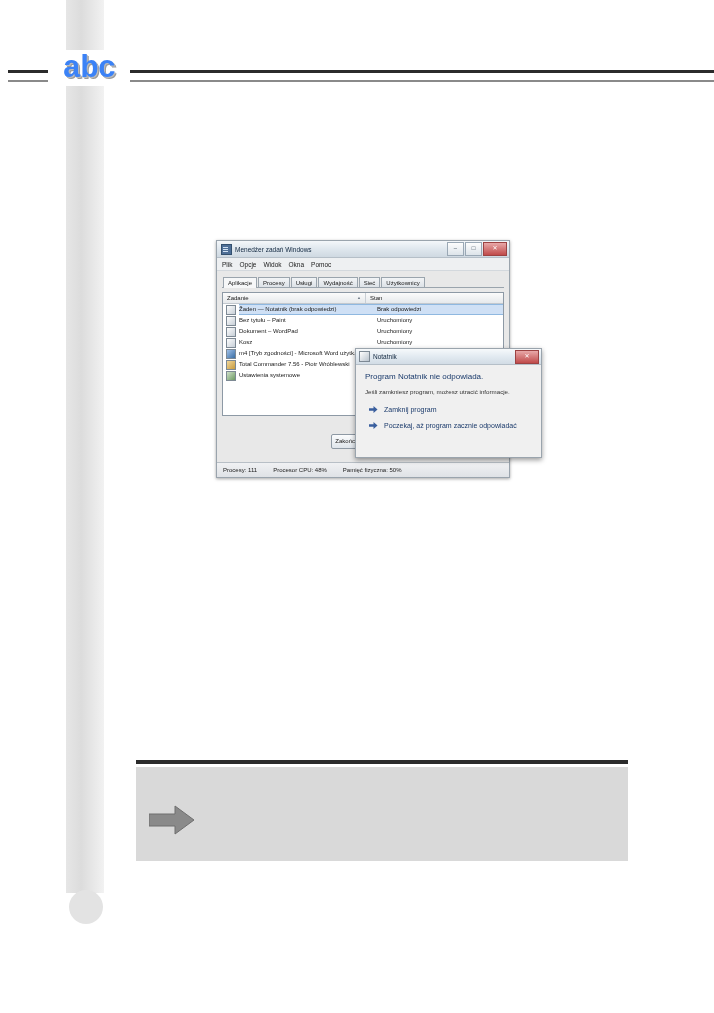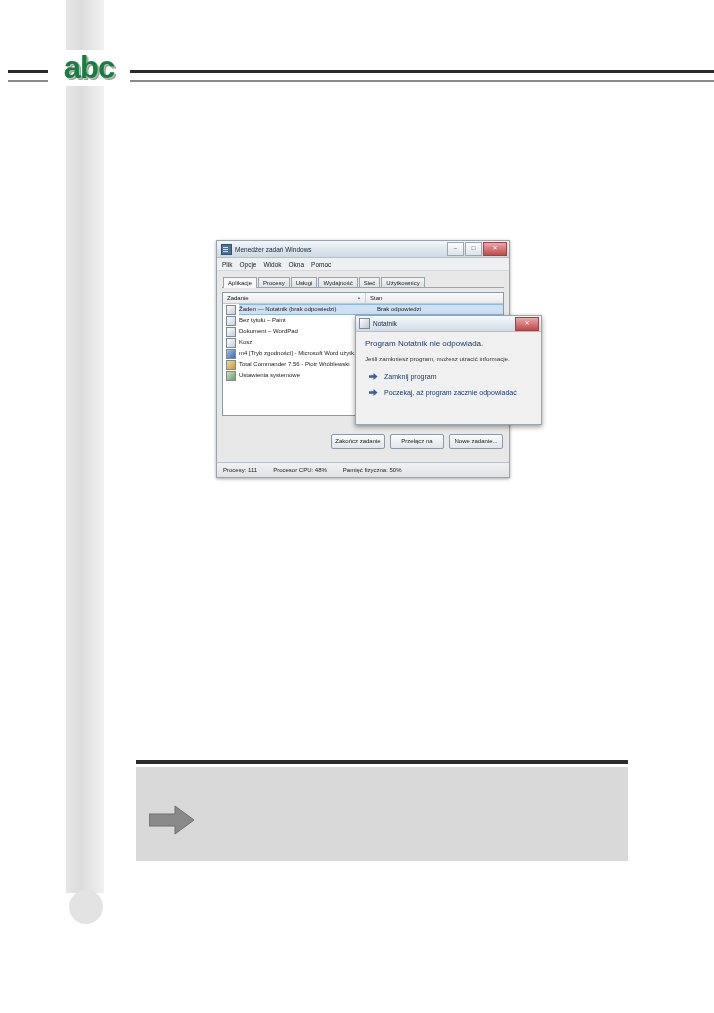--- a/index.html
+++ b/index.html
@@ -54,25 +54,25 @@
     left: 48px;
     top: 50px;
     width: 82px;
     height: 36px;
     background: #ffffff;
     display: flex;
     align-items: center;
     justify-content: center;
   }
   .logo-text {
-    font-family: Liberation Sans, sans-serif;
+    font-family: Liberation Mono, monospace;
     font-weight: bold;
     font-size: 31px;
     letter-spacing: -1px;
-    color: #15803d;
+    color: #3b82f6;
     text-shadow: 1px 1px 0 #bdbdbd, 2px 2px 0 #9a9a9a;
   }
 
   
   .note-rule {
     position: absolute;
     left: 136px;
     top: 760px;
     width: 492px;
     height: 4px;
@@ -314,21 +314,21 @@
     font-size: 6px;
     gap: 16px;
     padding: 0 6px;
     color: #1a1a1a;
   }
 
   
   .dlg {
     position: absolute;
     left: 355px;
-    top: 315px;
+    top: 348px;
     width: 185px;
     height: 108px;
     background: #f0f0f0;
     border: 1px solid #9aa4ad;
     box-shadow: 0 2px 5px rgba(0,0,0,0.4);
   }
   .dlg-titlebar {
     height: 15px;
     background: linear-gradient(to bottom, #f6f9fb 0%, #e2eaf1 50%, #d2dce5 100%);
     border-bottom: 1px solid #b5bfc8;

